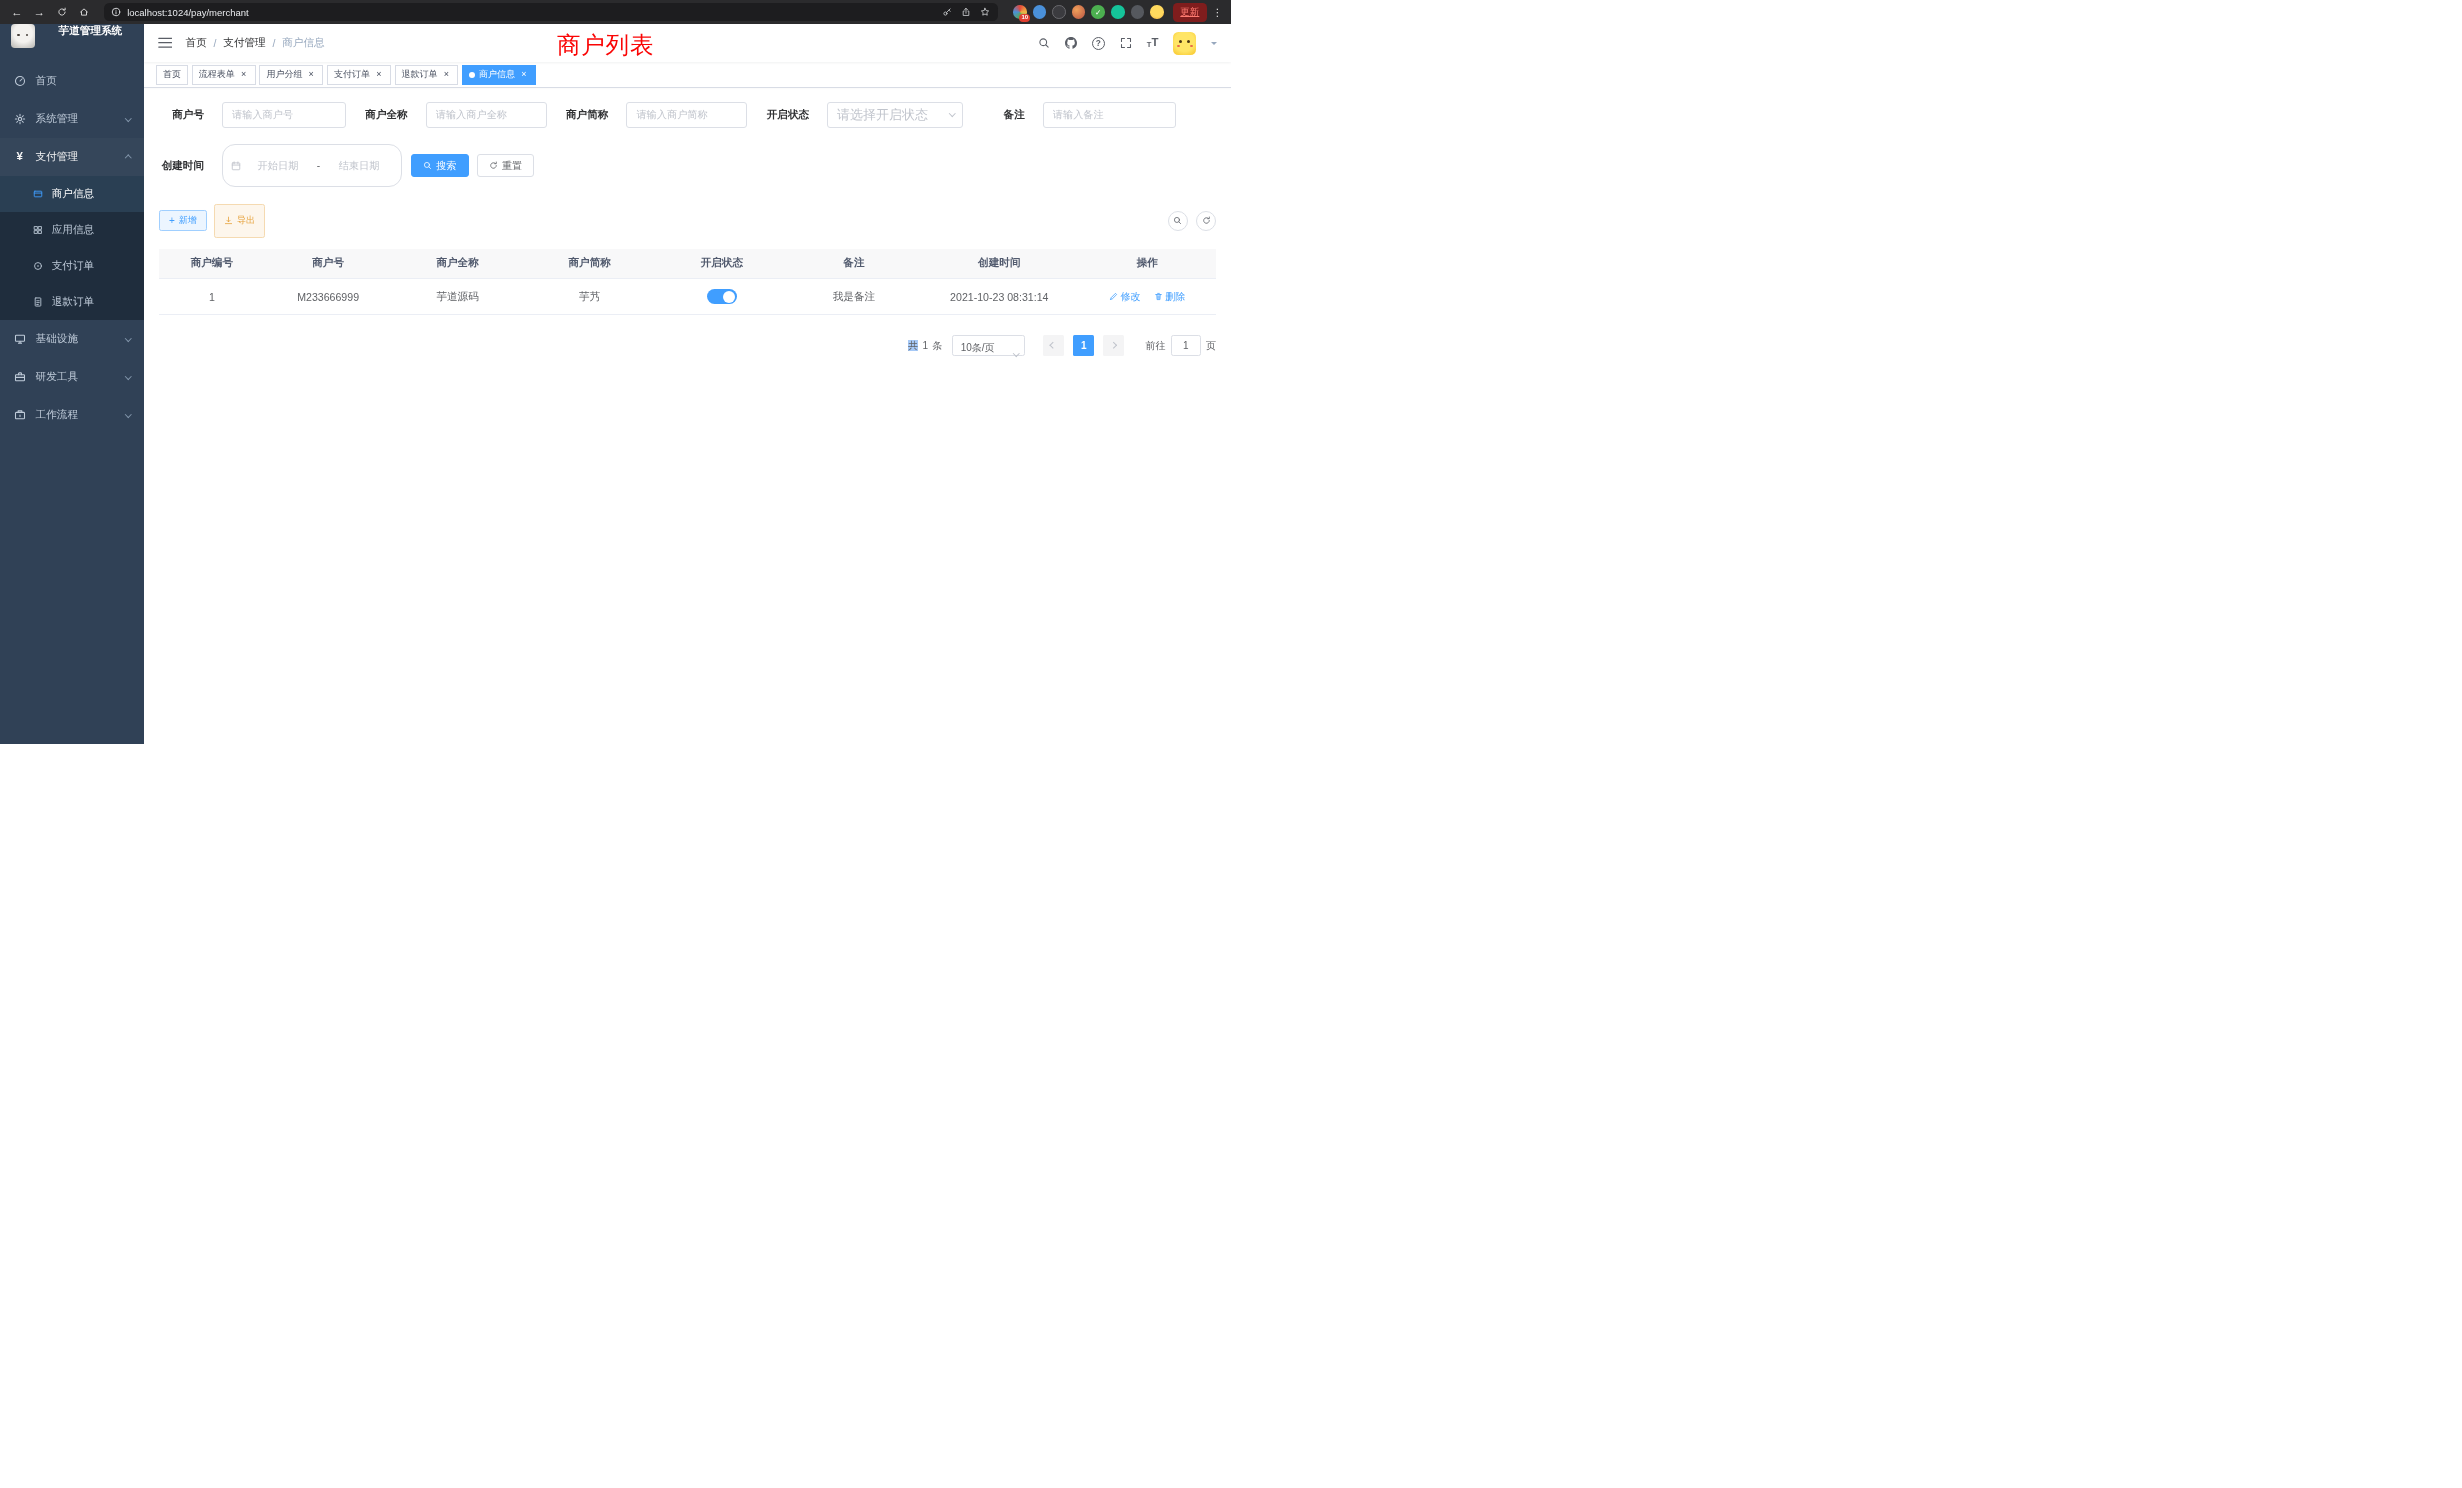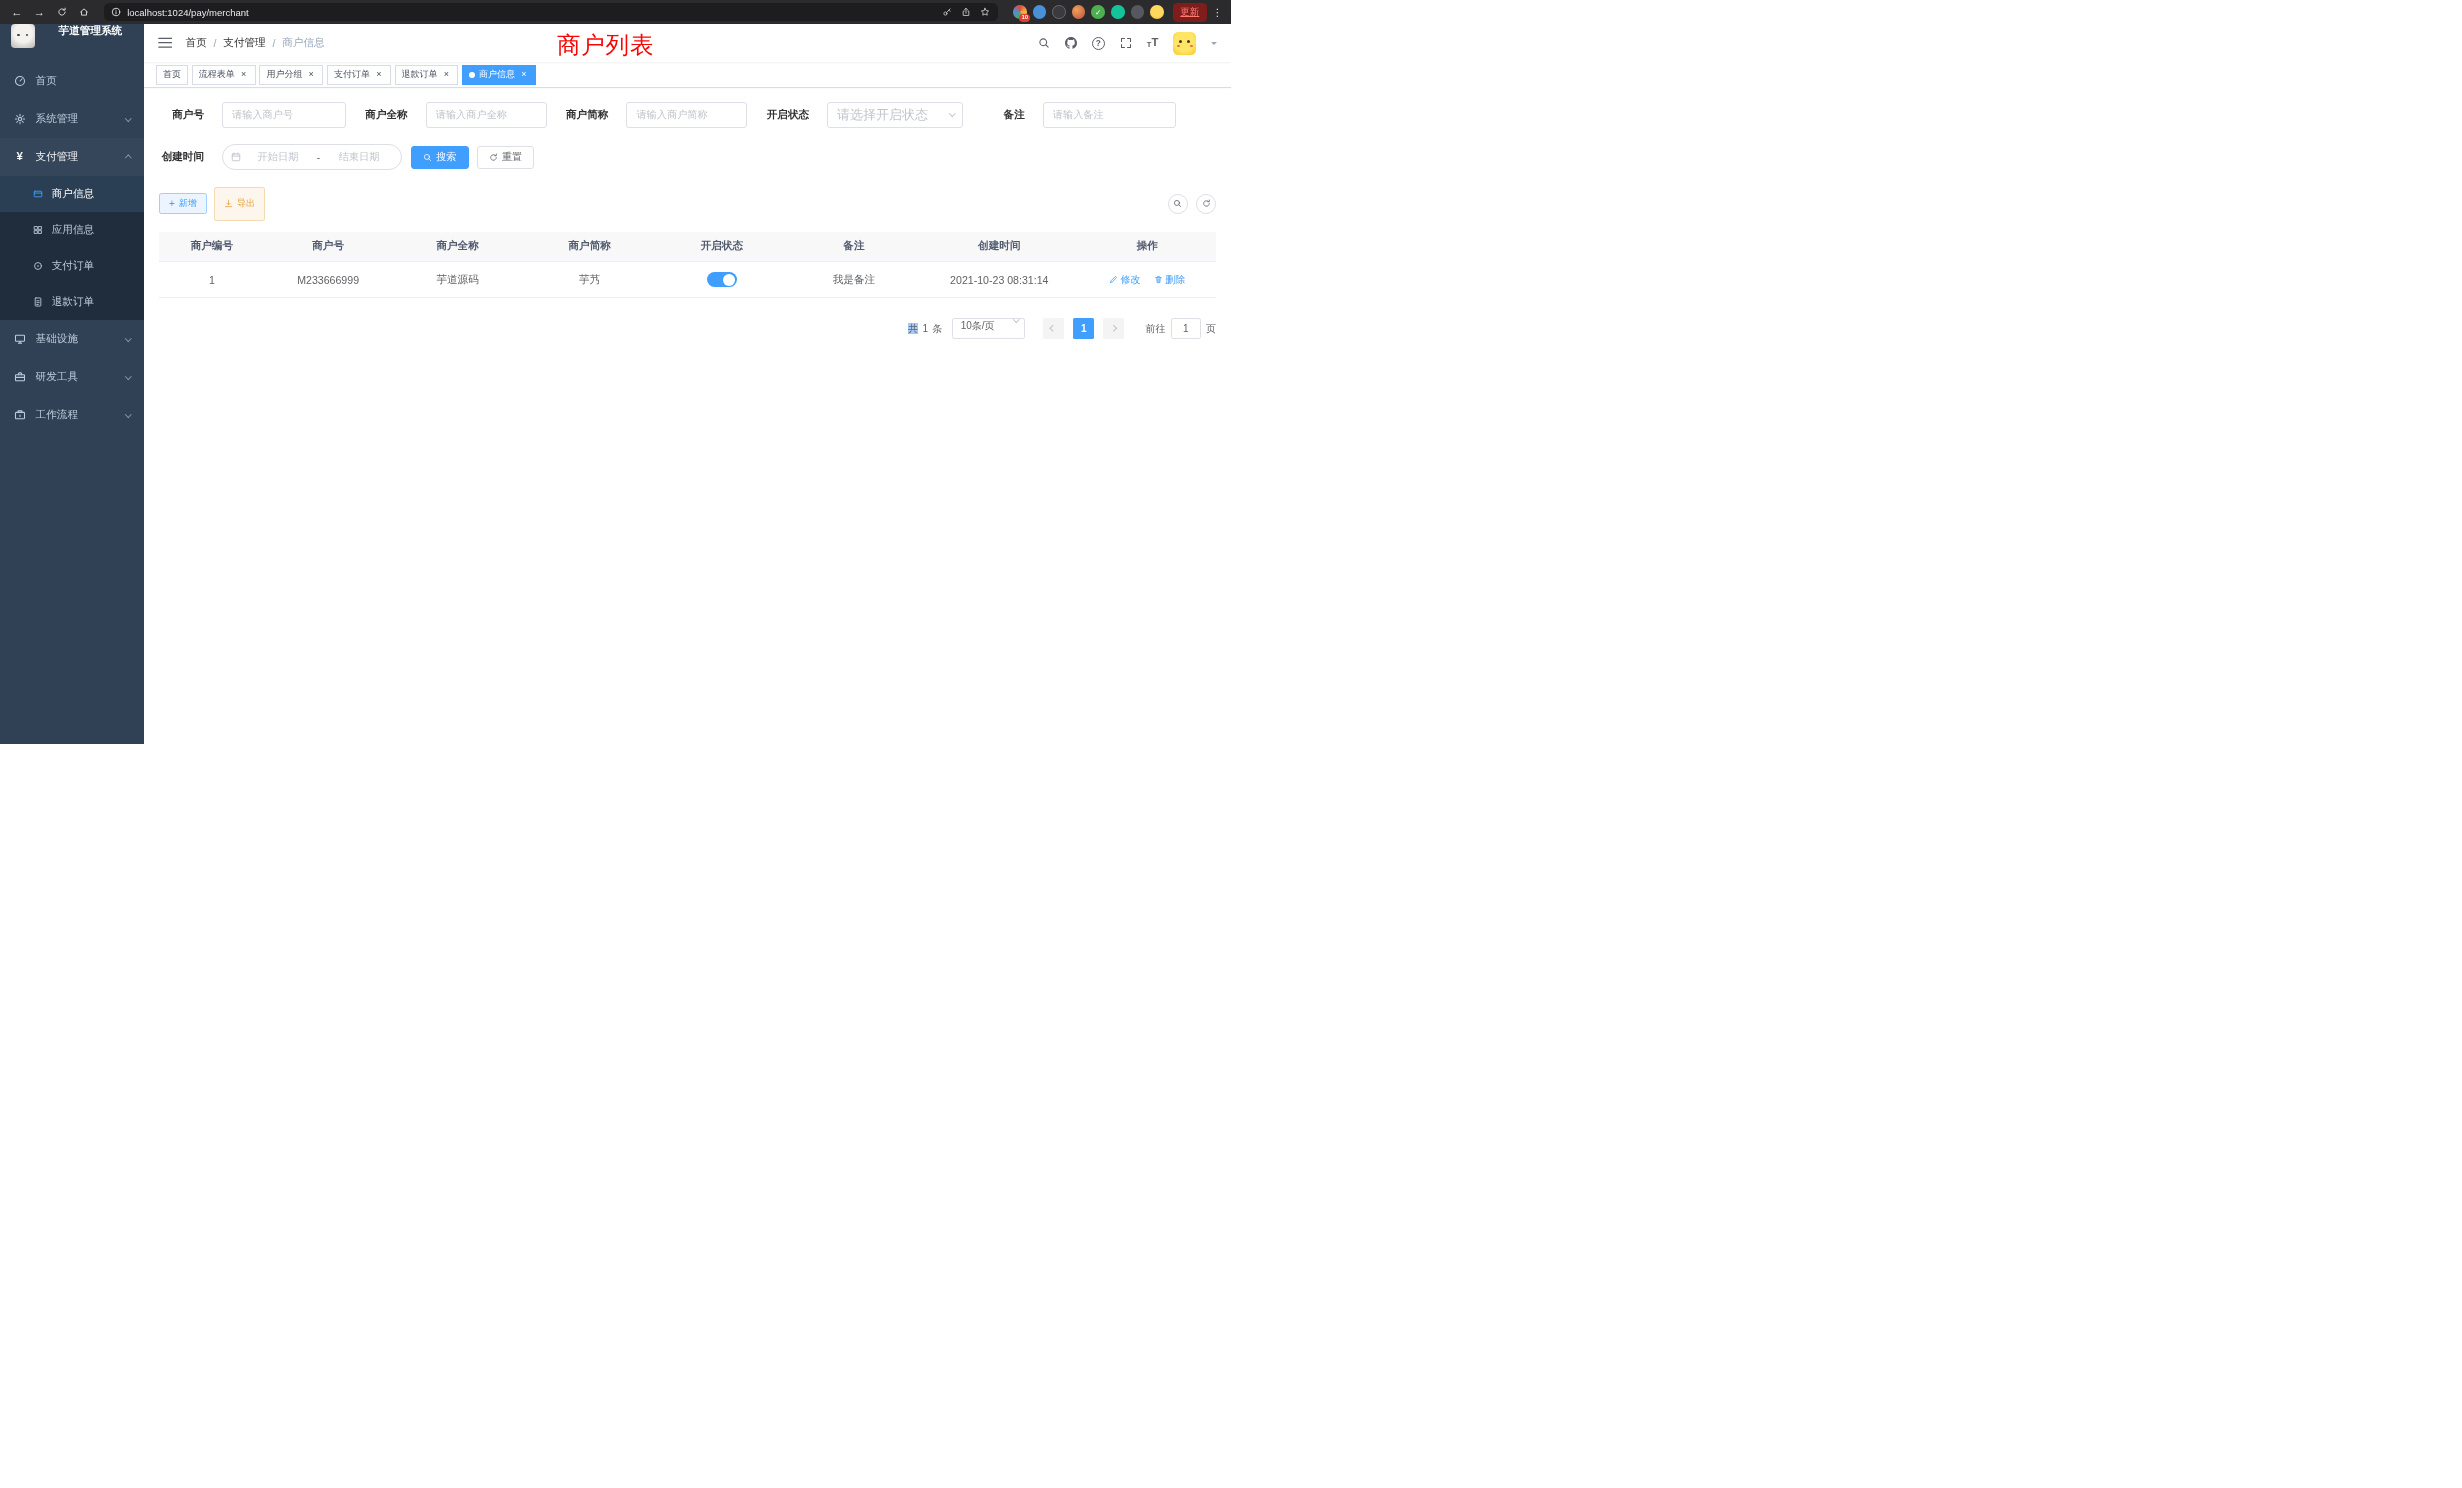--- a/index.html
+++ b/index.html
@@ -77,21 +77,21 @@
   .content { flex:1; padding:13.6px 15px; position:relative; }
 
   
   .f-row { display:flex; align-items:center; margin-bottom:16.7px; }
   .f-item { display:flex; align-items:center; margin-right:16.7px; }
   .f-label { min-width:45px; text-align:right; margin-right:18px; font-size:10.6px; font-weight:700; color:#303133; white-space:nowrap; }
   .f-input { height:26px; border:0.8px solid #dcdfe6; border-radius:3px; padding:0 9px; font-size:10.2px; color:#606266; outline:none; }
   .f-input::placeholder { color:#c0c4cc; }
   .f-select { height:26px; border:0.8px solid #dcdfe6; border-radius:3px; display:flex; align-items:center; padding:0 7.6px 0 9px; color:#c0c4cc; font-size:13px; cursor:pointer; }
   .f-select .chev { margin-left:auto; color:#c0c4cc; }
-  .date-range { width:180px; height:26px; border:0.8px solid #dcdfe6; border-radius:13px; display:flex; align-items:center; padding:0 7.6px; gap:3px; font-size:10.2px; cursor:pointer; }
+  .date-range { width:180px; height:43px; border:0.8px solid #dcdfe6; border-radius:13px; display:flex; align-items:center; padding:0 7.6px; gap:3px; font-size:10.2px; cursor:pointer; }
   .date-range .cal { color:#c0c4cc; display:flex; }
   .date-range .dr-ph { flex:1; text-align:center; color:#c0c4cc; }
   .date-range .dr-sep { color:#606266; padding:0 1.5px; }
   .btn { display:inline-flex; align-items:center; gap:3.8px; border-radius:3px; cursor:pointer; border:0.8px solid transparent; white-space:nowrap; }
   .btn-search { height:23px; padding:0 11.4px; background:#409eff; border-color:#409eff; color:#fff; font-size:10px; margin-left:9px; }
   .btn-reset { height:23px; padding:0 11.4px; background:#fff; border-color:#dcdfe6; color:#606266; font-size:10px; margin-left:8.3px; }
 
   
   .toolbar { display:flex; align-items:center; margin:0 0 10.6px; }
   .btn-add { height:21px; padding:0 9px; background:#ecf5ff; border-color:#a0cfff; color:#409eff; font-size:9px; border-radius:2.3px; }
@@ -110,21 +110,21 @@
   .switch { display:inline-block; width:30px; height:15px; border-radius:7.6px; background:#409eff; position:relative; cursor:pointer; vertical-align:middle; }
   .switch::after { content:""; position:absolute; top:1.5px; right:1.5px; width:12px; height:12px; border-radius:50%; background:#fff; }
   .op-link { color:#409eff; font-size:10px; display:inline-flex; align-items:center; gap:2.3px; cursor:pointer; }
   .op-link + .op-link { margin-left:10.6px; }
 
   
   .pagination { display:flex; justify-content:flex-end; align-items:center; margin-top:20px; font-size:10px; color:#606266; }
   .pg-total { margin-right:9px; white-space:nowrap;text-align:center; }
   .pg-total span { margin:0 0.8px; }
   .pg-total .hl { background:#a6c9f7; }
-  .pg-size { width:73px; height:21px; border:0.8px solid #dcdfe6; border-radius:2.3px; display:flex; align-items:flex-start; padding:0 6px 0 7.6px; color:#606266; font-size:10px; cursor:pointer; margin-right:13.6px; }
+  .pg-size { width:73px; height:21px; border:0.8px solid #dcdfe6; border-radius:2.3px; display:flex; align-items:flex-end; padding:0 6px 0 7.6px; color:#606266; font-size:10px; cursor:pointer; margin-right:13.6px; }
   .pg-size .chev { margin-left:auto; color:#c0c4cc; }
   .pg-btn { min-width:21px; height:21px; display:flex; align-items:center; justify-content:center; background:#f4f4f5; border-radius:1.5px; color:#c0c4cc; cursor:pointer; margin:0 4.5px; }
   .pg-btn.page-active { background:#409eff; color:#fff; font-weight:700; font-size:10px; }
   .pg-goto { margin-left:16.7px; display:flex; align-items:center; gap:5.3px; white-space:nowrap; }
   .pg-input { width:30px; height:21px; border:0.8px solid #dcdfe6; border-radius:2.3px; text-align:center; font-size:10px; color:#606266; outline:none; }
 </style>
 </head>
 <body>
 
 <div class="browser-bar">

